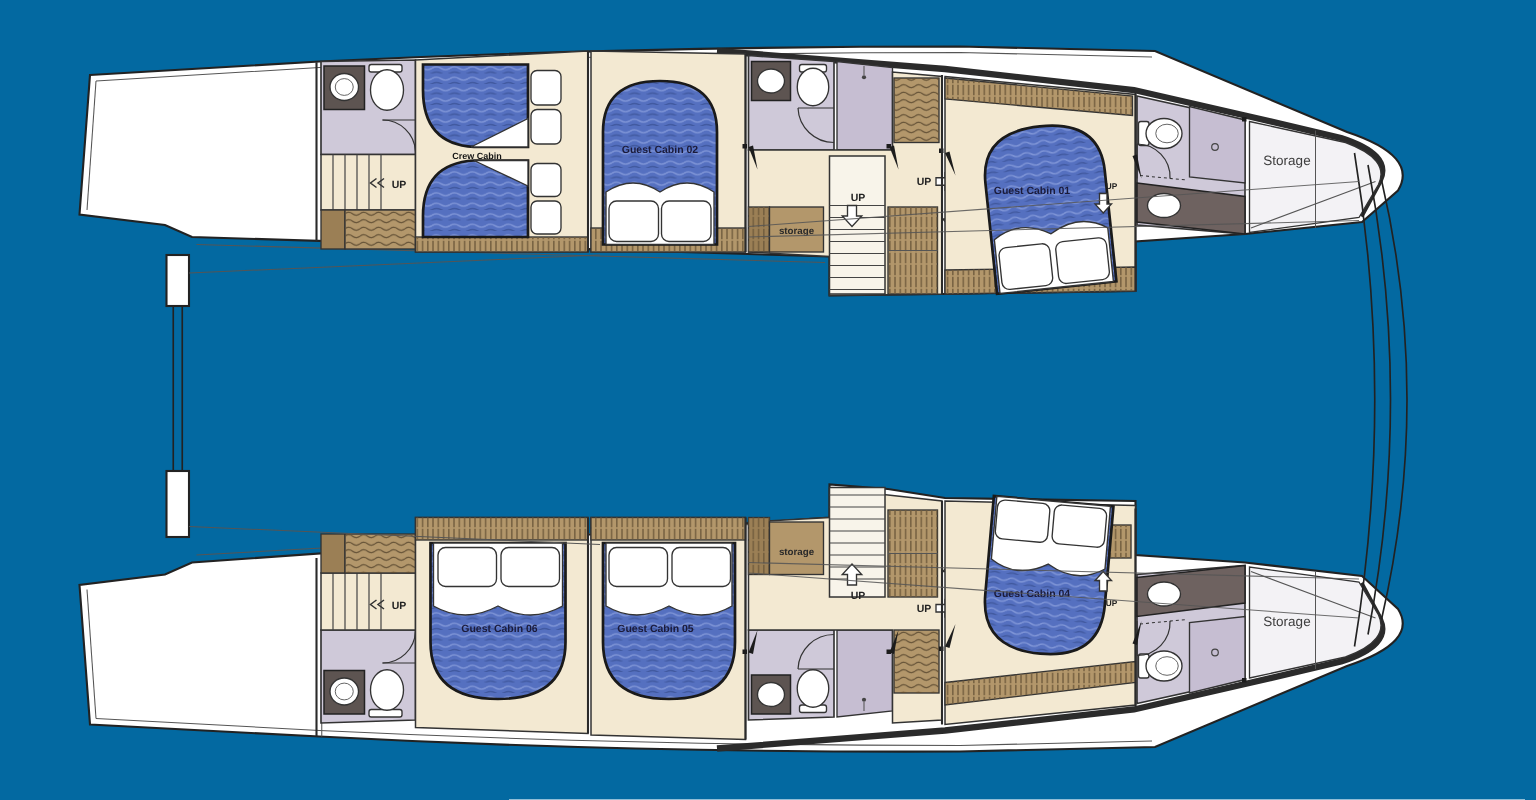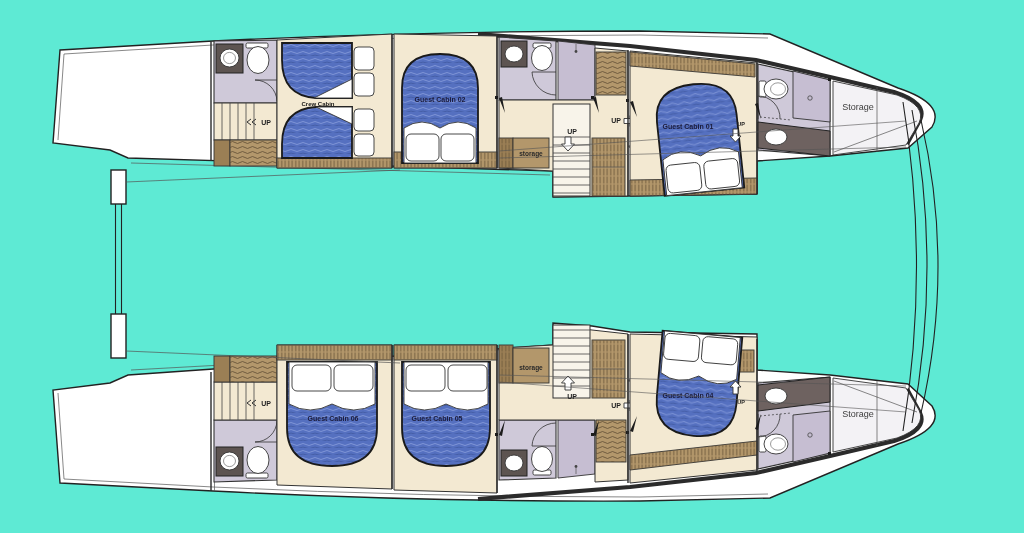--- a/index.html
+++ b/index.html
@@ -2,21 +2,21 @@
 <html style="--hull-line: #222222; --floor-beige: #f3e9d2; --bathroom-lavender: #cfc9d9; --shower-lavender: #c6bed2; --wood-tan: #b3976b; --wood-dark: #9b7f55; --counter-dark: #6e6260; --fixture-dark: #5d5451; --bed-blue: #5570c0; --storage-floor: #f3f2f5; --label-navy: #1b1b3a;"><head>
 <meta charset="utf-8">
 <style>
   :root{
     --floor:#f3e9d2; --bathroom:#cfc9d9; --shower:#c6bed2;
     --wood:#b3976b; --wood-dark:#9b7f55; --counter-dark:#6e6260;
     --fixture-dark:#5d5451; --bed-blue:#5570c0; --storage-floor:#f3f2f5;
     --label-dark:#1b1b3a; --hull-line:#222222;
   }
   html,body{margin:0;padding:0;background:#fff;}
-  .plan-wrap{width:1024px;height:533px;background:#5eead4;overflow:hidden;}
+  .plan-wrap{width:1024px;height:533px;background:#0369a1;overflow:hidden;}
   svg{display:block;font-family:"Liberation Sans",sans-serif;}
   .hullfill{fill:#ffffff;stroke:var(--hull-line);stroke-width:1.4;}
   .hullline{fill:none;stroke:var(--hull-line);stroke-width:1.1;}
   .thin{fill:none;stroke:#555;stroke-width:0.7;}
   .thick-band{fill:none;stroke:#2b2b2b;stroke-width:4.2;}
   .room-floor{fill:var(--floor);stroke:#333;stroke-width:1;}
   .lavender{fill:var(--bathroom);stroke:#333;stroke-width:1.1;}
   .shower-f{fill:var(--shower);stroke:#333;stroke-width:0.9;}
   .wood{fill:var(--wood);stroke:#333;stroke-width:0.9;}
   .wood-dk{fill:var(--wood-dark);stroke:#333;stroke-width:0.9;}

